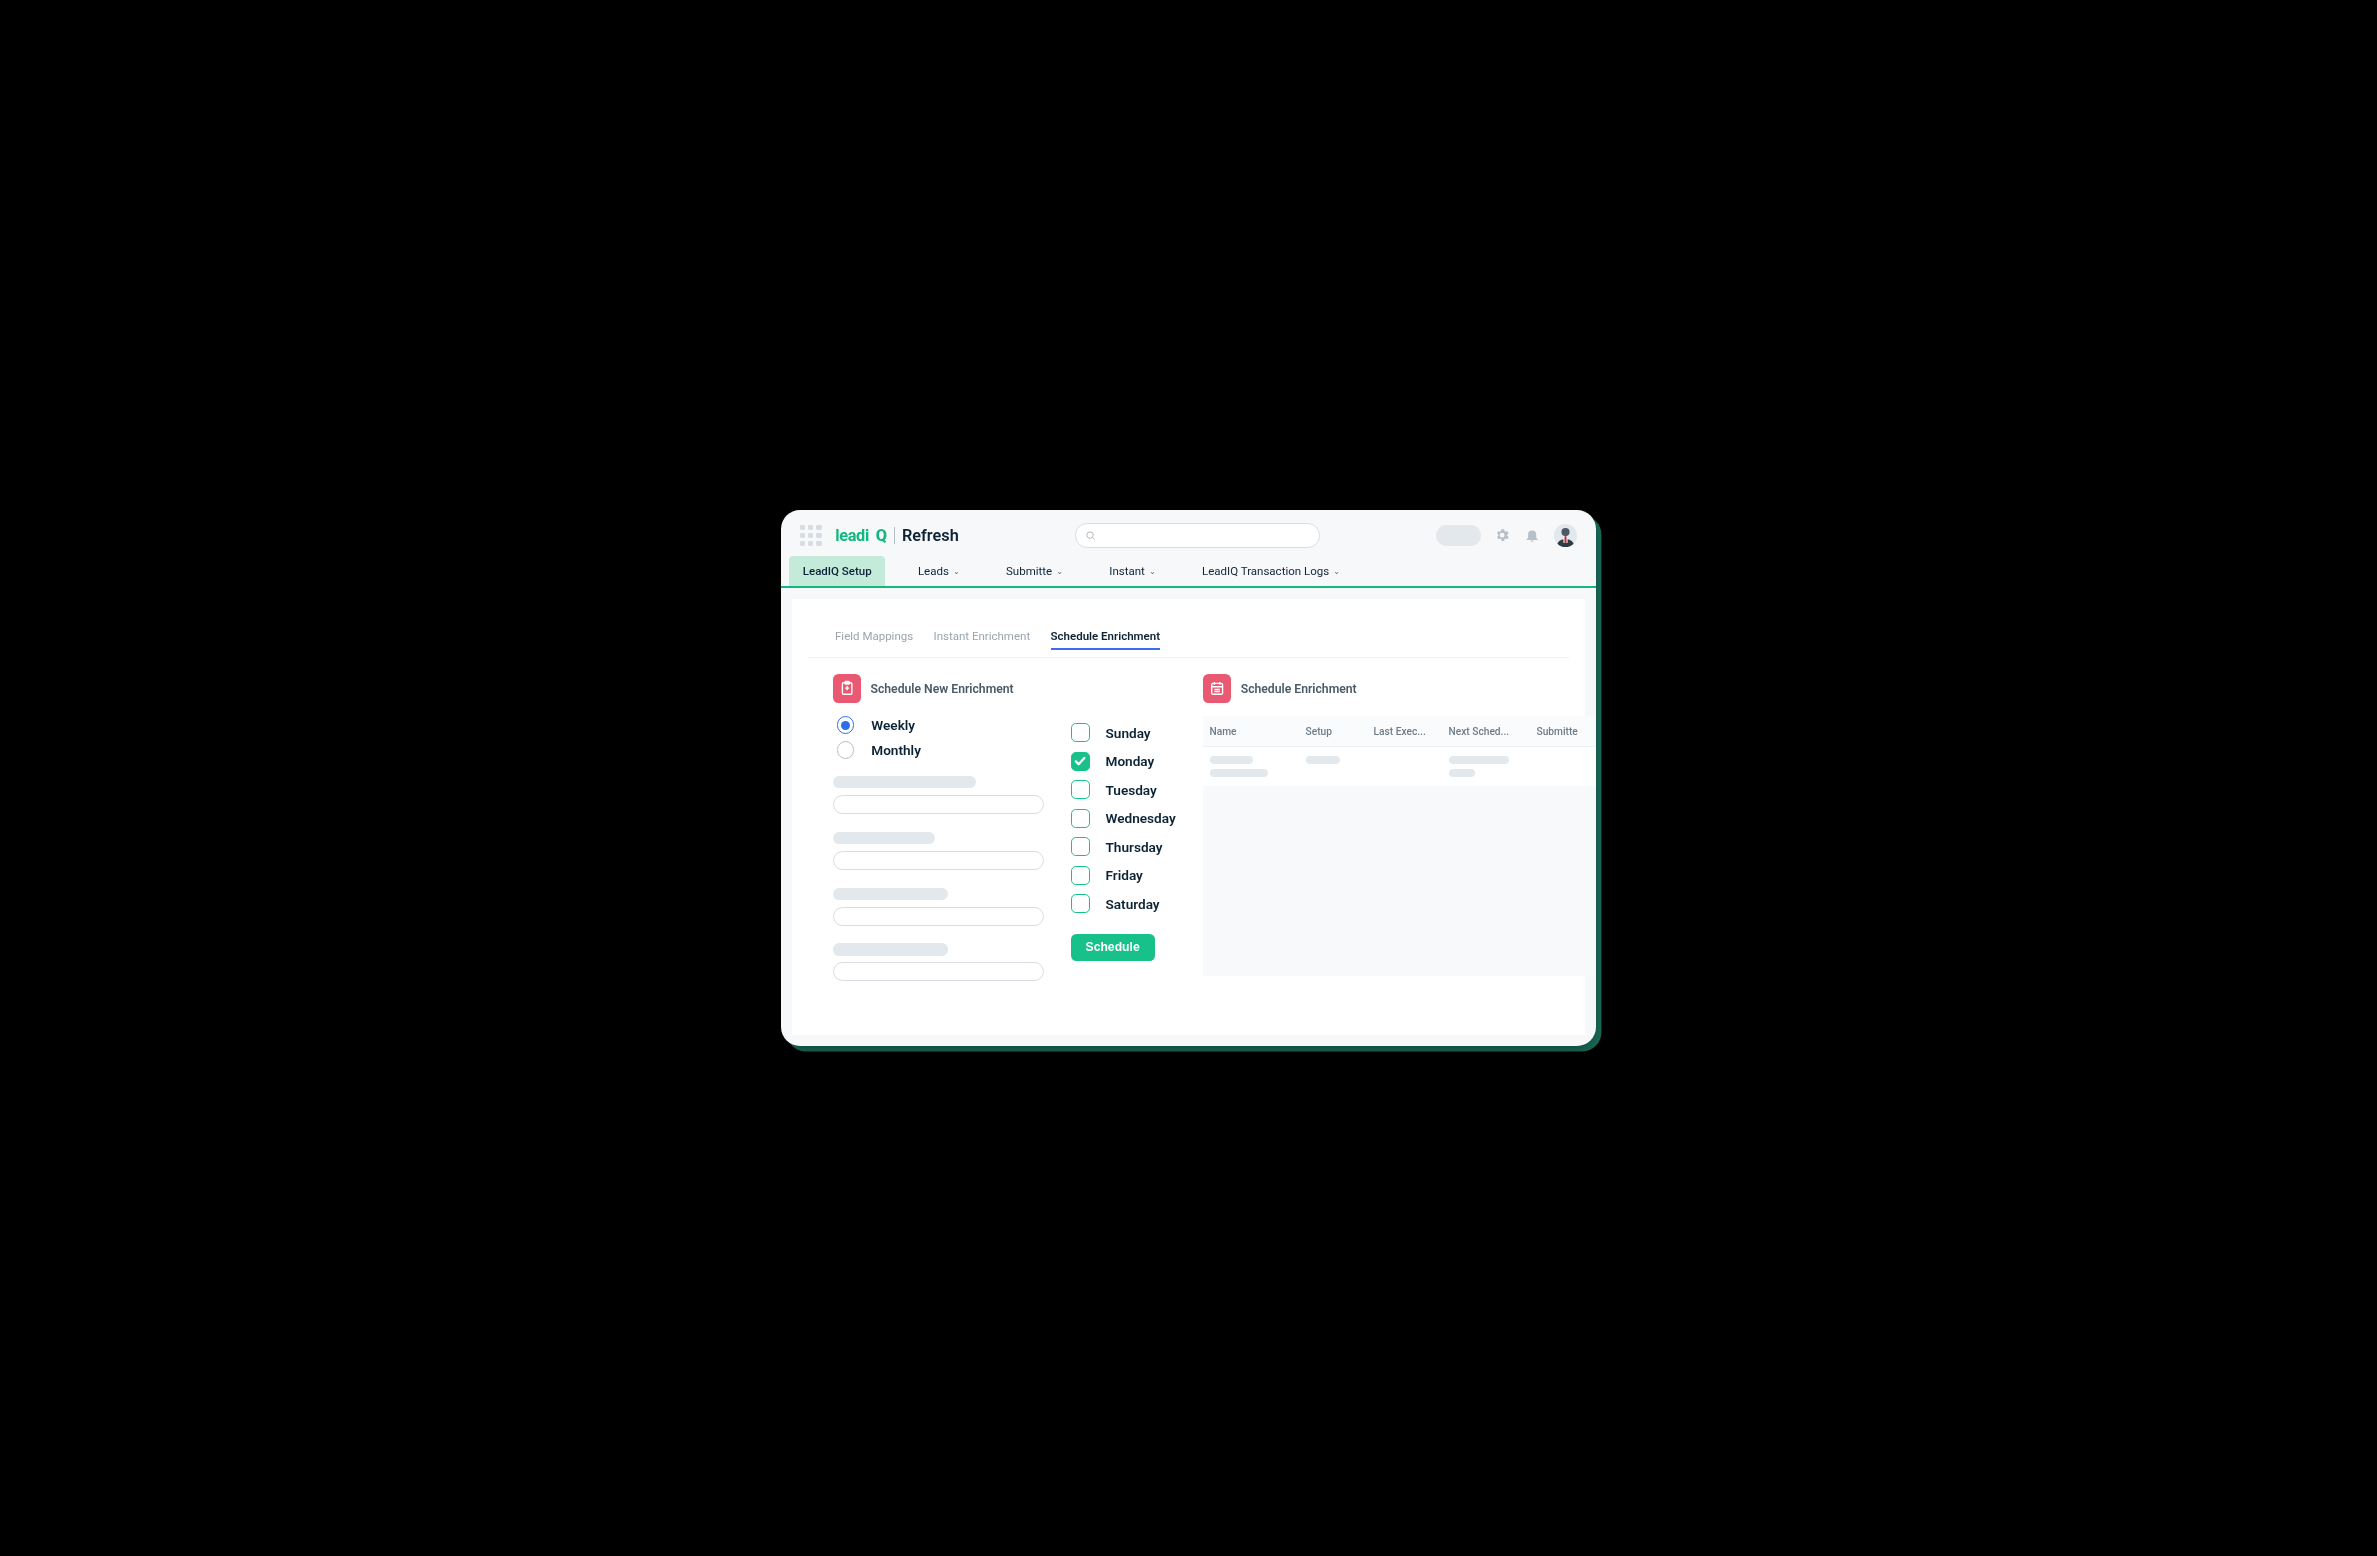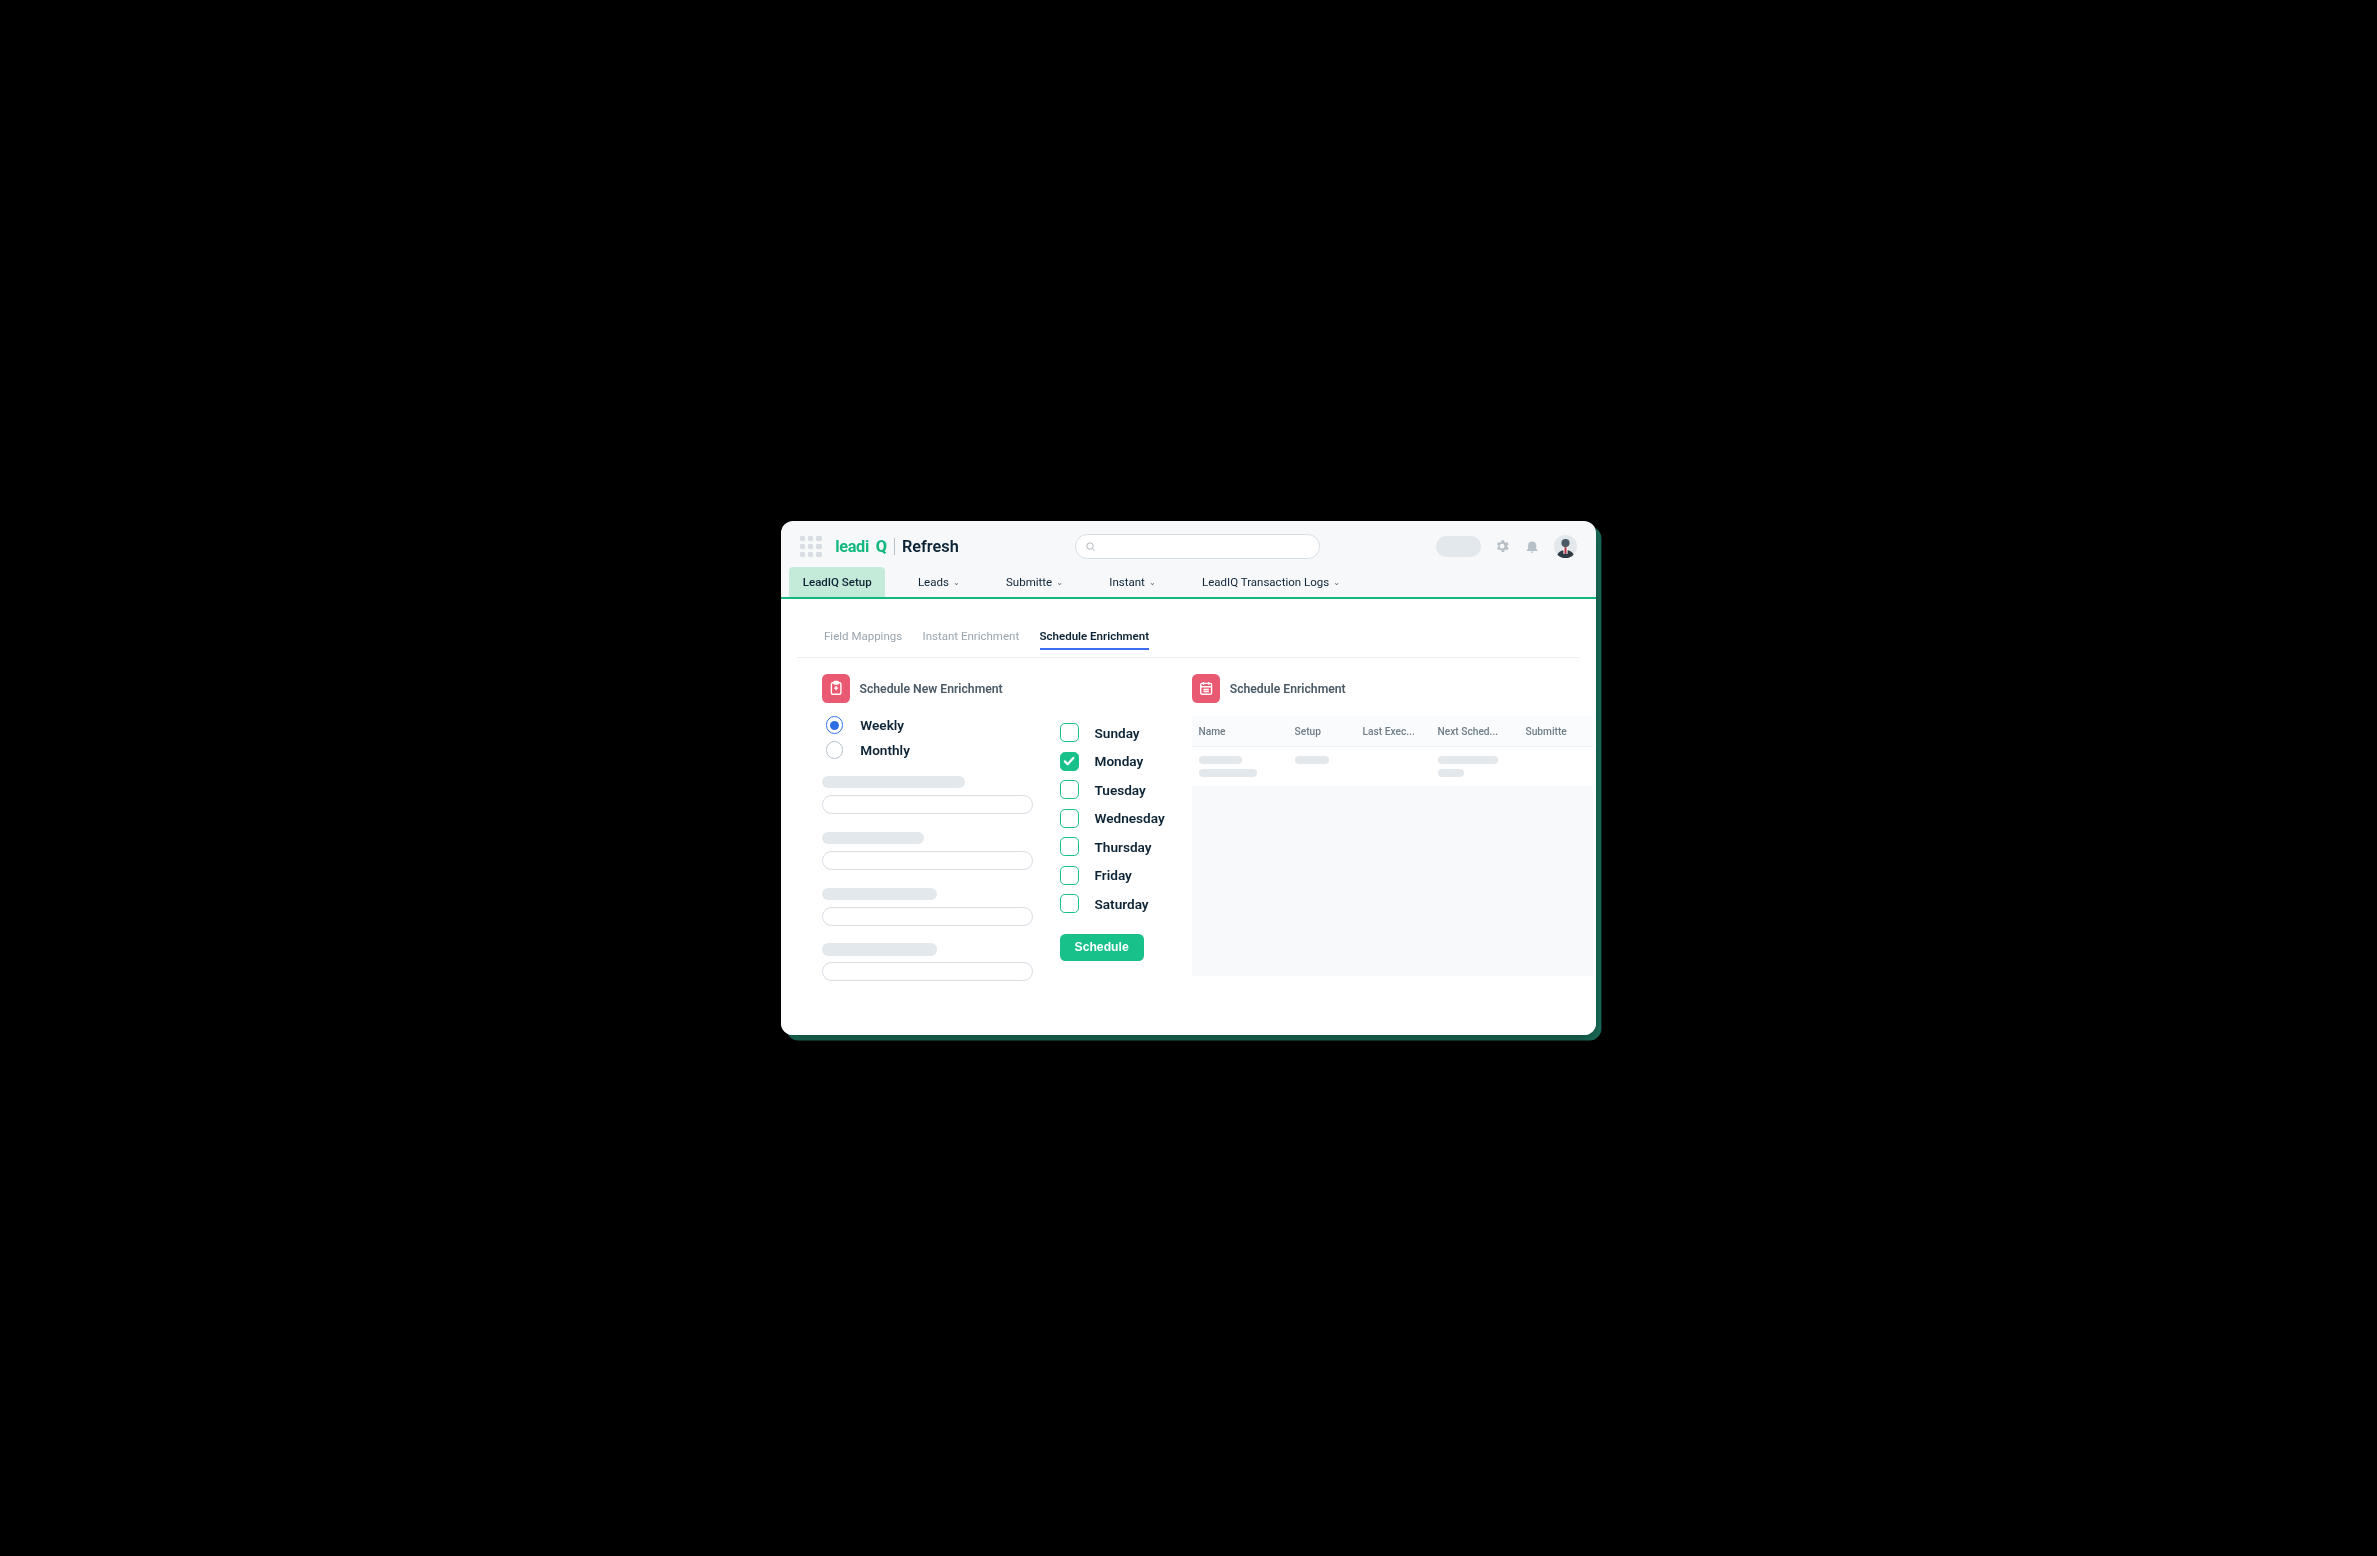--- a/index.html
+++ b/index.html
@@ -8,21 +8,21 @@
     font-family: -apple-system, BlinkMacSystemFont, "Segoe UI", Roboto, "Helvetica Neue", sans-serif;
     display: flex;
     align-items: center;
     justify-content: center;
     min-height: 100vh;
     padding: 27px;
   }
   .window {
     width: 815px;
     background: #f6f8fa;
-    border-radius: 12px;
+    border-radius: 19px;
     overflow: hidden;
     box-shadow: 0 5.4px 16.3px rgba(0,0,0,.35), 5.4px 5.4px 0 rgba(44,187,153,.6);
     position: relative;
   }
   
   .topbar {
     display: flex;
     align-items: center;
     padding: 13.6px 19px 8.2px 19px;
     gap: 13.6px;
@@ -110,21 +110,21 @@
     border-radius: 4.1px 4.1px 0 0;
   }
   .nav-item.active {
     background: #c4ead9;
     font-weight: 500;
   }
   .chev-down { font-size: 8.2px; color: #5a6b78; }
   
   .content {
     background: #fff;
-    margin: 0;
+    margin: 11px;
     padding: 16px;
   }
   .subtabs {
     display: flex;
     gap: 20.4px;
     padding: 13.6px 27px 6.8px 27px;
     border-bottom: 0.7px solid #eef1f3;
   }
   .subtab {
     font-size: 11.5px;

